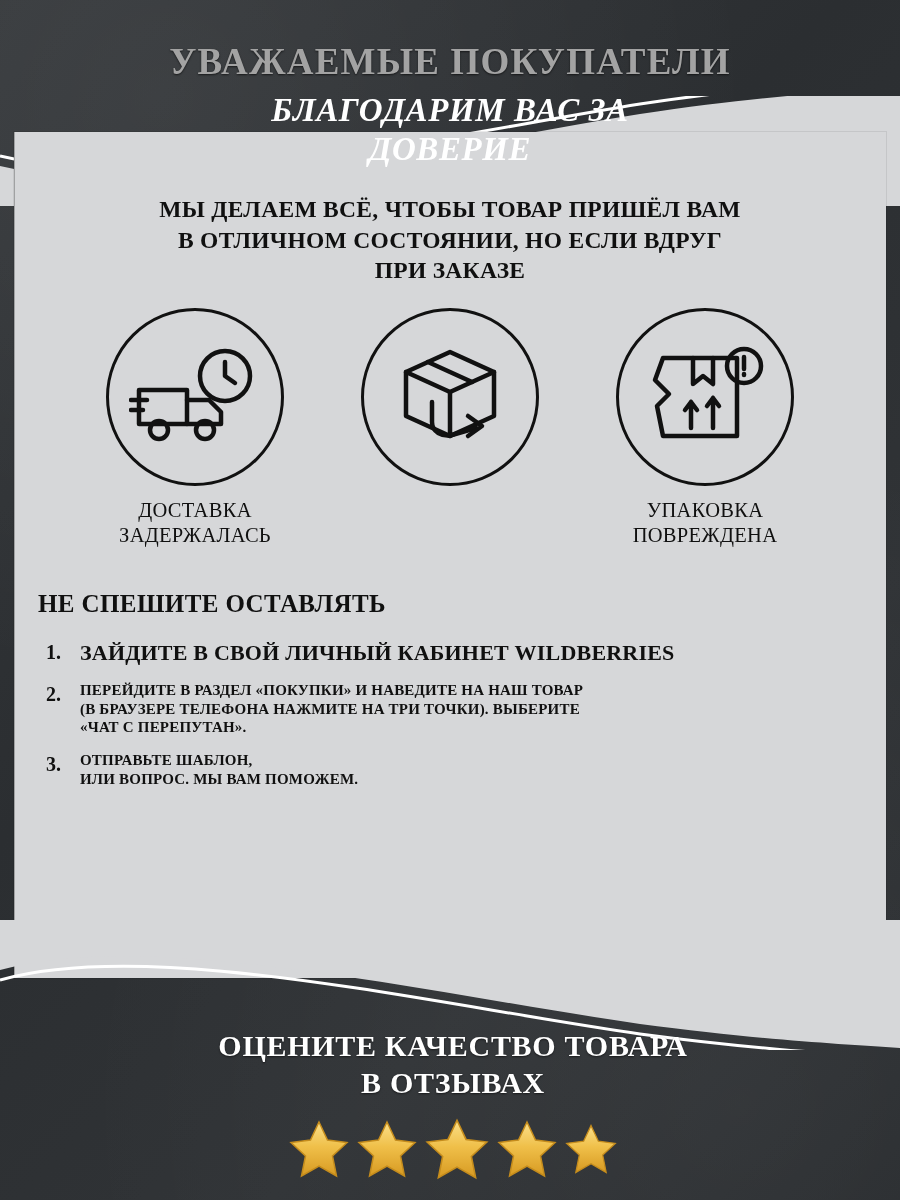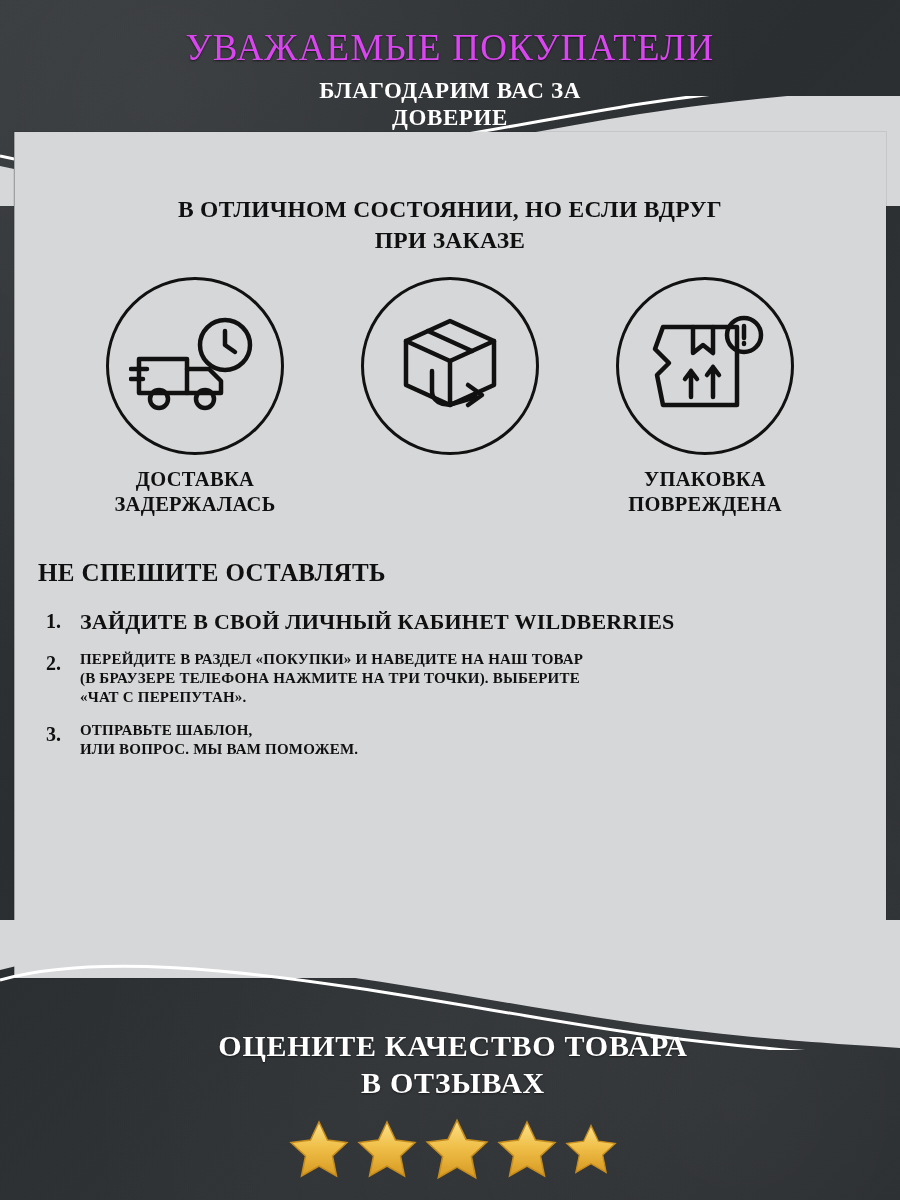--- a/index.html
+++ b/index.html
@@ -60,34 +60,35 @@
     pointer-events: none;
   }
   .header {
     position: absolute;
     top: 0; left: 0; right: 0;
     height: 150px;
     text-align: center;
     z-index: 5;
   }
   .header-title {
-    margin-top: 26px;
+    margin-top: 40px;
     font-size: 37px;
-    font-weight: normal;
+    font-weight: bold;
     letter-spacing: 1.2px;
-    color: #d946ef;
+    color: #a3a3a3;
     text-shadow: 0 1px 2px rgba(0,0,0,0.6);
   }
   .header-sub {
     margin-top: 8px;
-    font-size: 23px;
+    font-size: 33px;
     font-weight: bold;
     line-height: 1.18;
     color: #ffffff;
     letter-spacing: 0.6px;
+    font-style: italic;
   }
   .content {
     position: absolute;
     left: 14px;
     right: 14px;
     top: 132px;
     bottom: 222px;
     z-index: 4;
     padding: 0 24px;
     box-sizing: border-box;
@@ -119,21 +120,21 @@
     border: 3px solid #111;
     border-radius: 50%;
     display: flex;
     align-items: center;
     justify-content: center;
     background: transparent;
   }
   .icon-caption {
     margin-top: 12px;
     font-size: 20.5px;
-    font-weight: bold;
+    font-weight: normal;
     line-height: 1.22;
     letter-spacing: 0.3px;
   }
   .no-rush {
     margin-top: 40px;
     text-align: left;
     font-size: 25px;
     font-weight: bold;
     line-height: 1.25;
     letter-spacing: 0.4px;
@@ -225,20 +226,21 @@
     <div class="header-title">УВАЖАЕМЫЕ ПОКУПАТЕЛИ</div>
     <div class="header-sub">
       <div>БЛАГОДАРИМ ВАС ЗА</div>
       <div>ДОВЕРИЕ</div>
     </div>
   </div>
 
   <div class="content">
 
     <div class="intro">
+      <div>МЫ ДЕЛАЕМ ВСЁ, ЧТОБЫ ТОВАР ПРИШЁЛ ВАМ</div>
       <div>В ОТЛИЧНОМ СОСТОЯНИИ, НО ЕСЛИ ВДРУГ</div>
       <div>ПРИ ЗАКАЗЕ</div>
     </div>
 
     <div class="icons-row">
 
       <div class="icon-block">
         <div class="icon-circle">
           <svg width="132" height="110" viewBox="0 0 132 110">
             <g fill="none" stroke="#111" stroke-width="4.5" stroke-linecap="round" stroke-linejoin="round">

